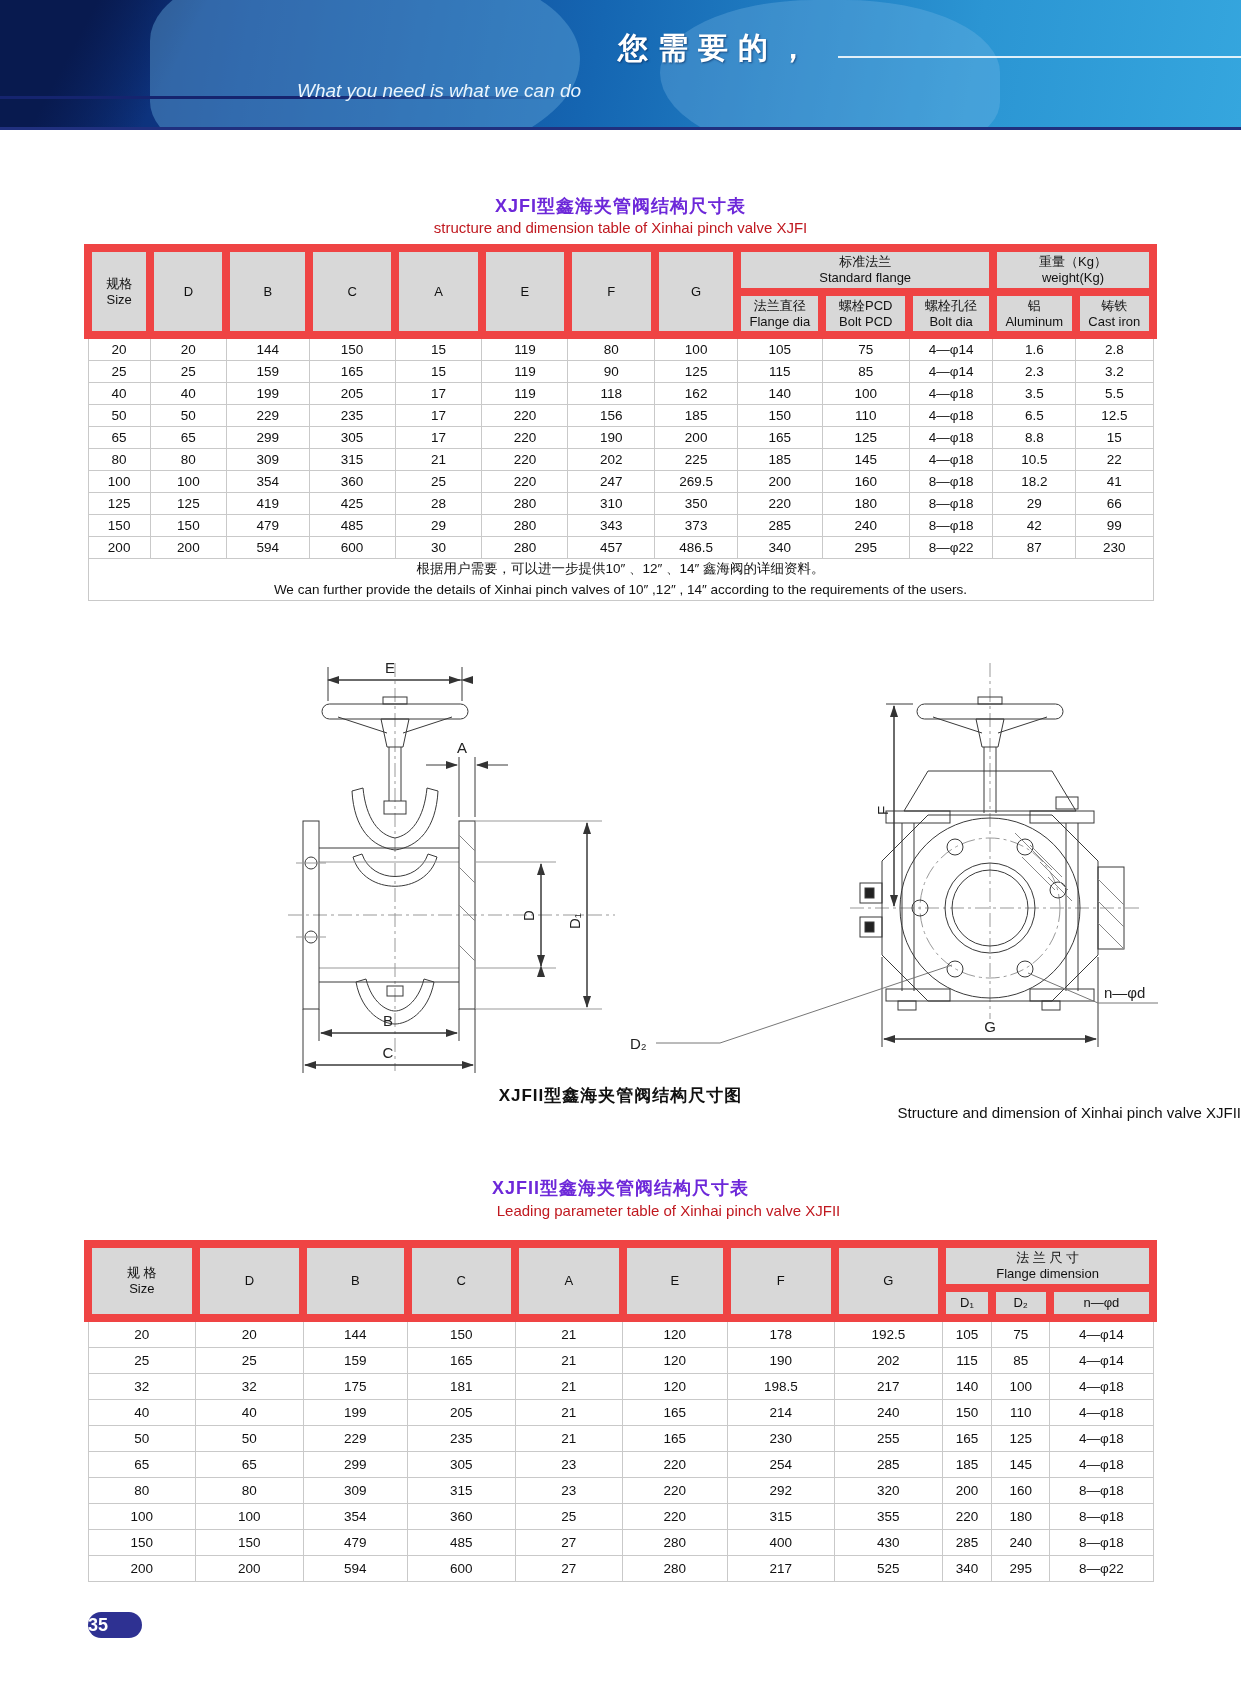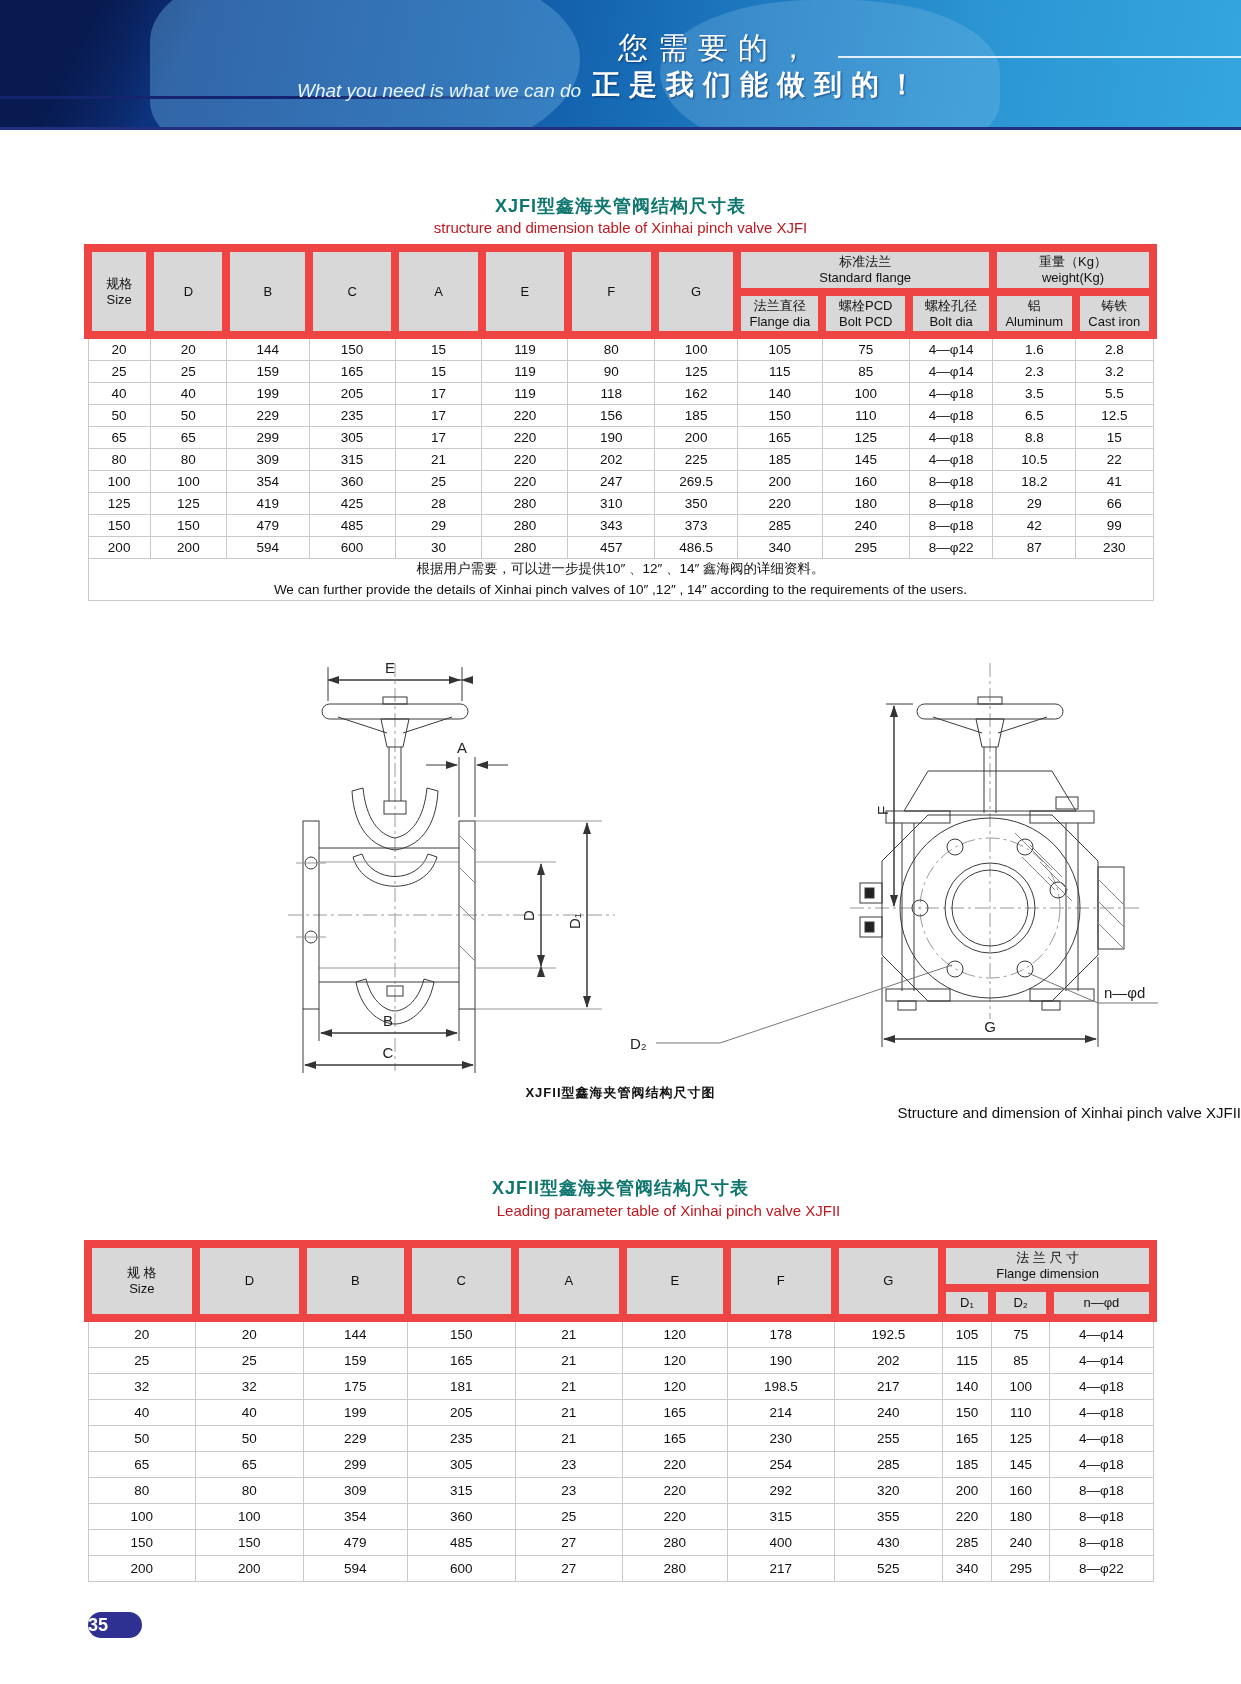--- a/index.html
+++ b/index.html
@@ -12,31 +12,31 @@
           border-bottom:3px solid #20307f;overflow:hidden;}
   .banner .corner{position:absolute;left:0;top:0;width:280px;height:130px;
           background:linear-gradient(118deg,#081a4f 28%,rgba(8,26,79,0) 60%);}
   .banner .blob1{position:absolute;left:150px;top:-40px;width:430px;height:210px;
           background:rgba(95,165,215,.45);border-radius:45% 55% 62% 38%;}
   .banner .blob2{position:absolute;left:660px;top:0px;width:340px;height:160px;
           background:rgba(130,190,232,.30);border-radius:50% 50% 40% 60%;}
   .banner .hline1{position:absolute;top:56px;left:838px;right:0;height:2px;background:rgba(255,255,255,.85);}
   .banner .hline2{position:absolute;top:96px;left:0;width:46%;height:3px;
           background:linear-gradient(90deg,#15246f 0%,#15246f 55%,rgba(21,36,111,0) 100%);}
-  .s-cn1{position:absolute;left:618px;top:28px;font-size:30px;font-weight:normal;color:#fff;
+  .s-cn1{position:absolute;left:618px;top:28px;font-size:30px;font-weight:bold;color:#fff;
          letter-spacing:10px;text-shadow:1px 1px 2px rgba(0,30,80,.6);}
   .s-cn2{position:absolute;left:592px;top:66px;font-size:28px;font-weight:bold;color:#fff;
          letter-spacing:9px;text-shadow:1px 1px 2px rgba(0,30,80,.6);}
   .s-en{position:absolute;left:297px;top:80px;font-size:19px;font-style:italic;color:#eaf4fc;}
 
   
   .ctr{position:absolute;left:0;width:1241px;text-align:center;}
-  .t-red-cn{color:#0f766e;font-weight:bold;font-size:18px;letter-spacing:1px;}
+  .t-red-cn{color:#6d28d9;font-weight:bold;font-size:18px;letter-spacing:1px;}
   .t-red-en{color:#c0181f;font-size:15px;}
-  .cap-cn{color:#111;font-weight:bold;font-size:13px;letter-spacing:1px;}
+  .cap-cn{color:#111;font-weight:bold;font-size:17px;letter-spacing:1px;}
   .cap-en{color:#111;font-size:15px;}
 
   
   table.spec{position:absolute;left:84px;width:1073px;border-collapse:collapse;table-layout:fixed;}
   table.spec th{background:#d8d8d8;border:8px solid #ef4444;font-weight:normal;
                 font-size:13px;line-height:1.22;padding:2px 0;text-align:center;color:#111;}
   table.spec td{border:1px solid #c9c9c9;font-size:13.5px;text-align:center;padding:0;color:#111;}
   #table1{top:244px;border-top:4px solid #2b4ea0;}
   #table2{top:1240px;border-top:4px solid #c2232a;}
   #table1 thead tr.r1{height:38px;} #table1 thead tr.r2{height:34px;}
@@ -62,21 +62,20 @@
 <div class="sheet">
 
   <div class="banner">
     <div class="corner"></div>
     <div class="blob1"></div>
     <div class="blob2"></div>
     <div class="hline1"></div>
     <div class="hline2"></div>
     <div class="s-cn1">您需要的，</div>
     <div class="s-en">What you need is what we can do</div>
-    <div class="s-cn2">正是我们能做到的！</div>
   </div>
 
   <div class="ctr t-red-cn" style="top:194px;">XJFI型鑫海夹管阀结构尺寸表</div>
   <div class="ctr t-red-en" style="top:219px;">structure and dimension table of Xinhai pinch valve XJFI</div>
 
   <table class="spec" id="table1">
     <colgroup>
       <col style="width:5.8%">
         <col style="width:7.1%">
         <col style="width:7.7%">

